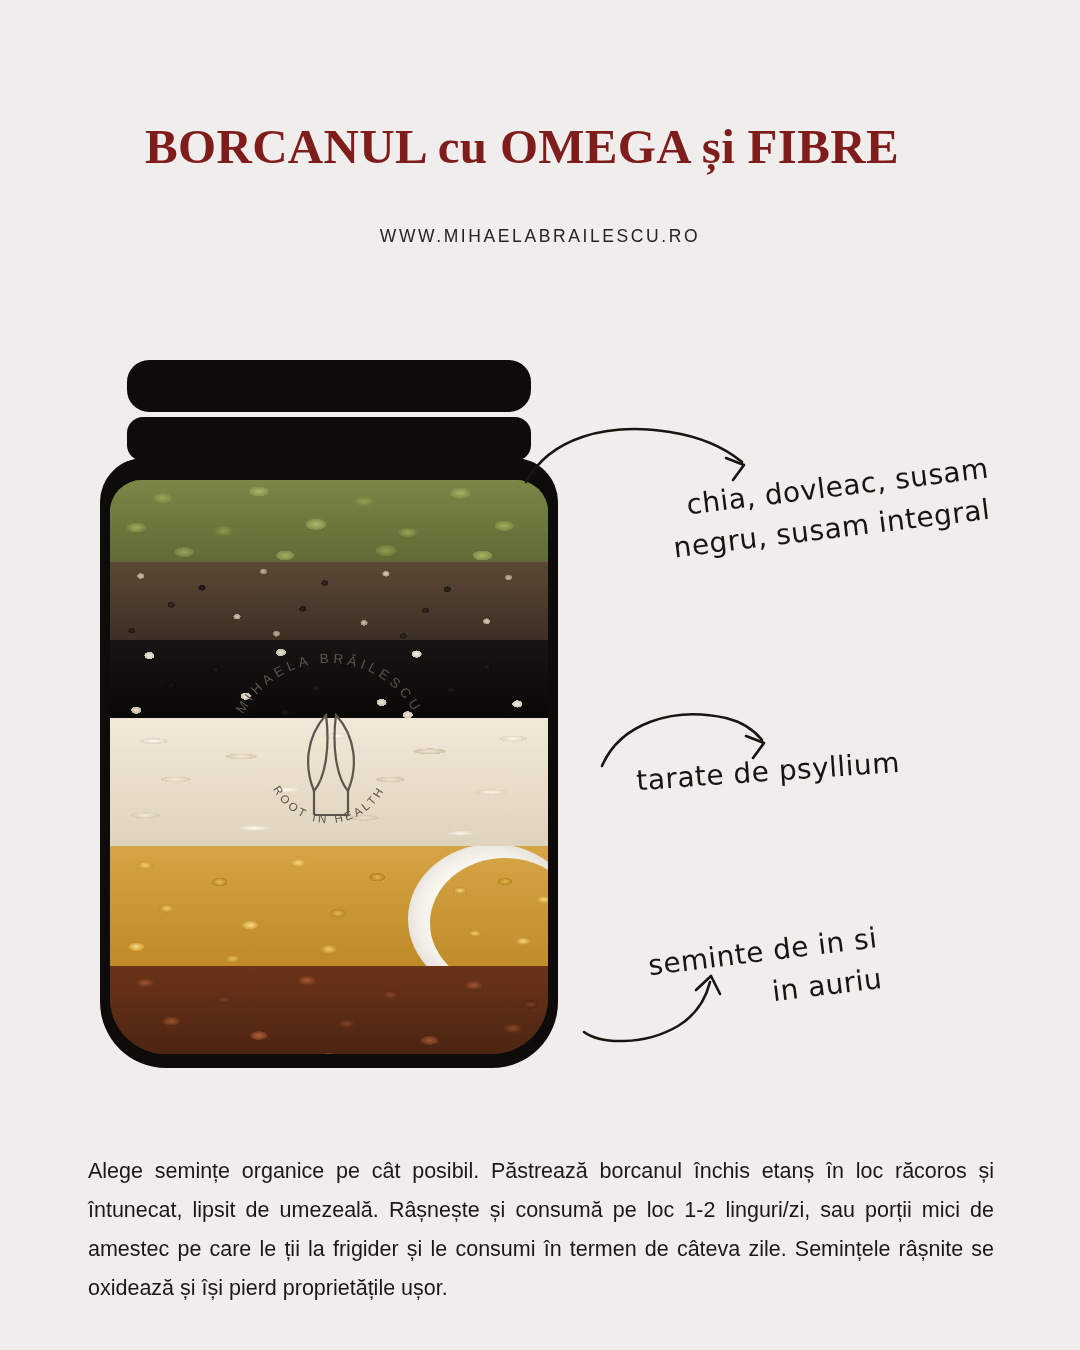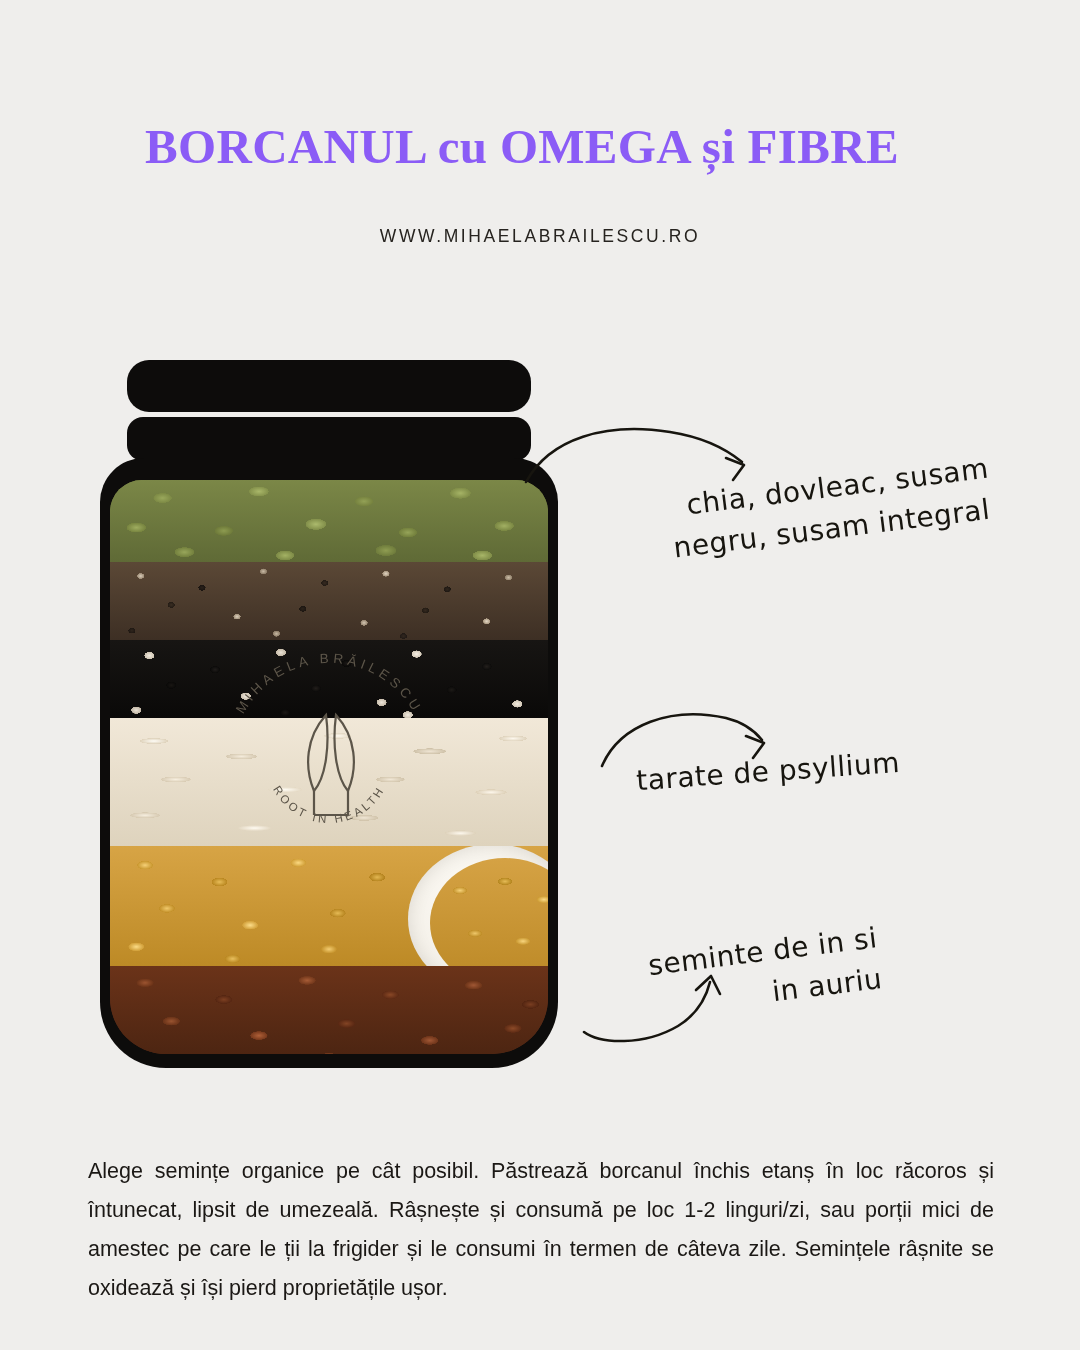--- a/index.html
+++ b/index.html
@@ -19,21 +19,21 @@
   .title {
     position: absolute;
     top: 118px;
     left: 0;
     width: 1044px;
     text-align: center;
     font-family: "Liberation Serif", serif;
     font-size: 49px;
     font-weight: 700;
     letter-spacing: 0.3px;
-    color: #8b5cf6;
+    color: #7f1d1d;
     white-space: nowrap;
   }
   .site-url {
     position: absolute;
     top: 226px;
     left: 0;
     width: 1080px;
     text-align: center;
     font-size: 17.5px;
     letter-spacing: 2.6px;

